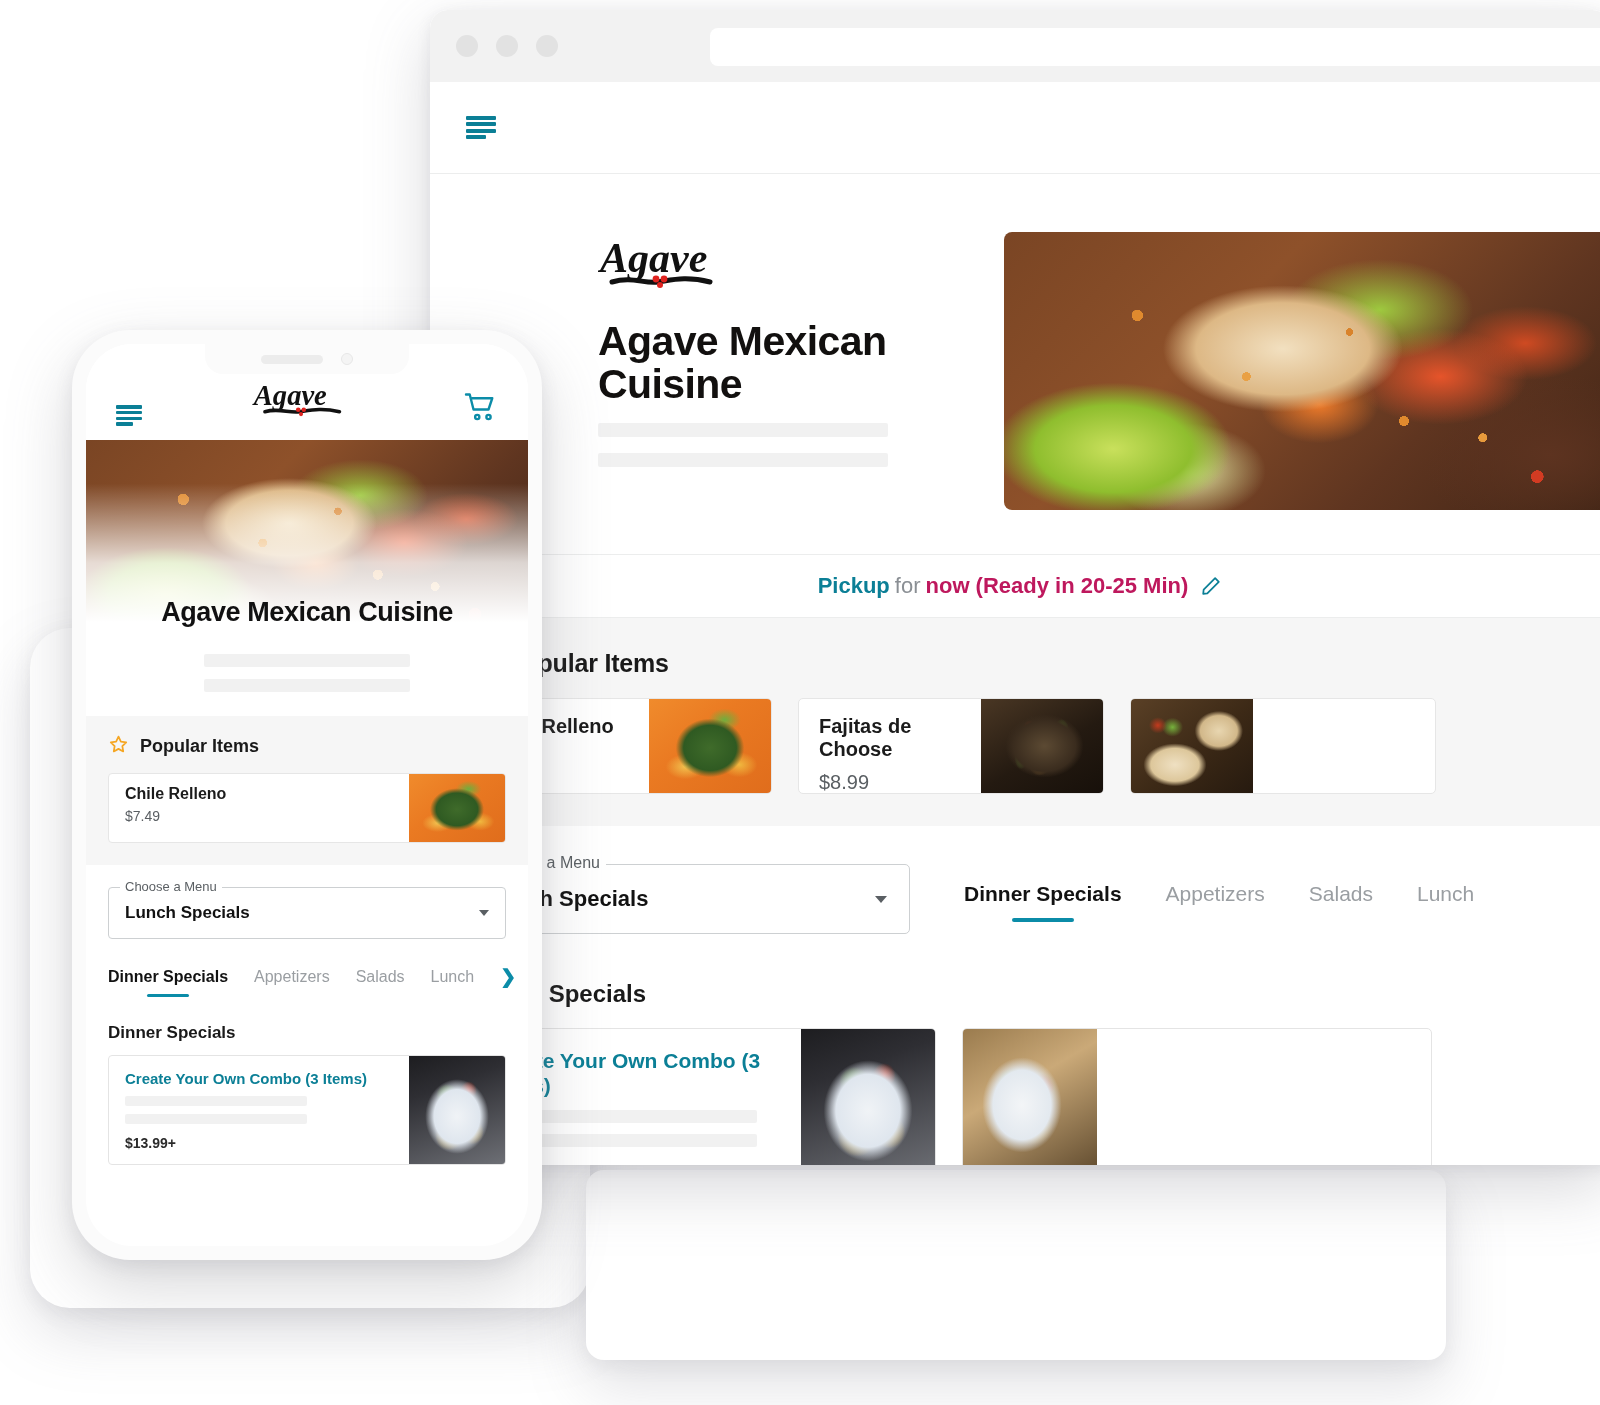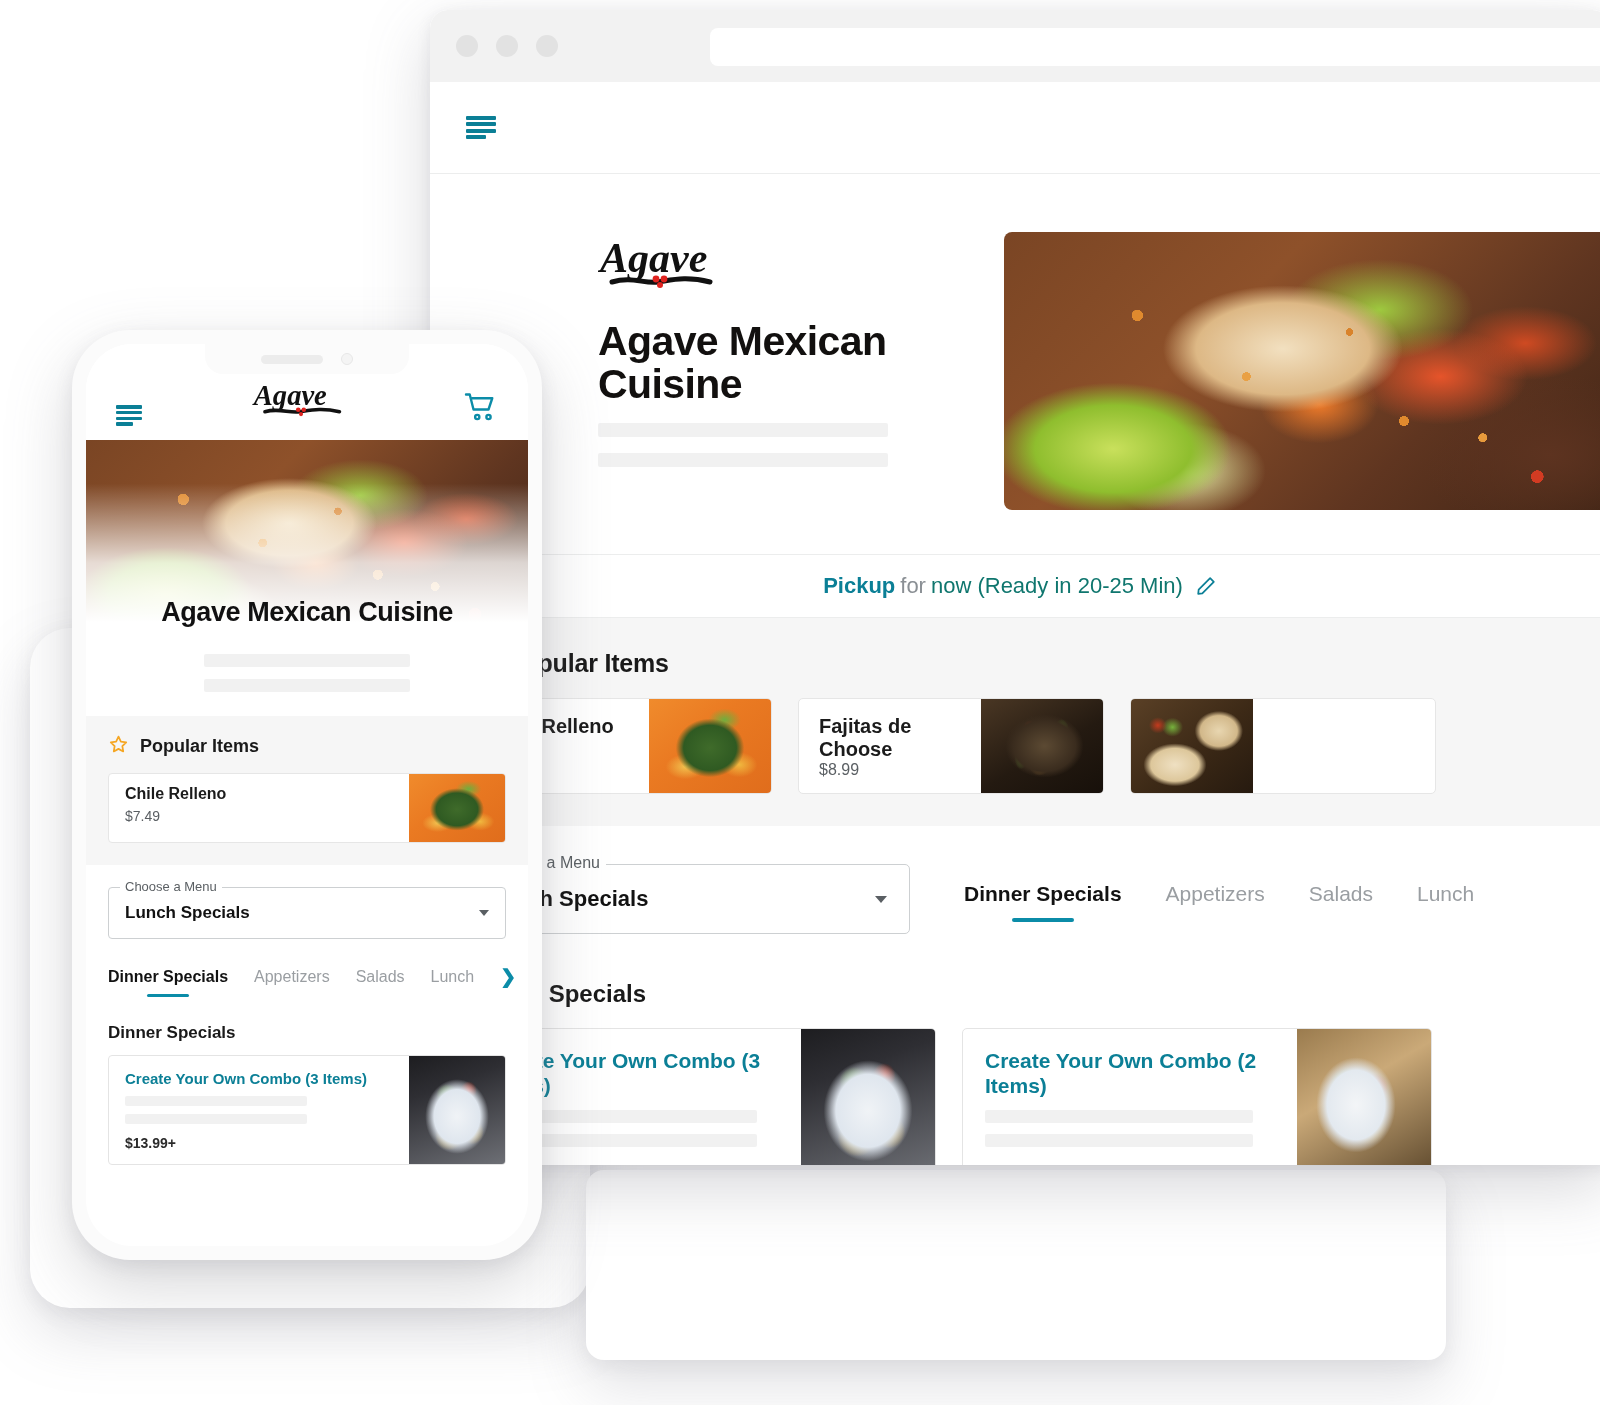--- a/index.html
+++ b/index.html
@@ -143,36 +143,36 @@
   }
 
   
   .pickup-bar {
     border-top: 1px solid #eceded; border-bottom: 1px solid #eceded;
     height: 64px; display: flex; align-items: center; justify-content: center;
     background: #ffffff; font-size: 22px;
   }
   .pickup-bar .tl { color: #0b7f96; font-weight: 700; }
   .pickup-bar .gy { color: #8a8f94; font-weight: 400; margin: 0 5px; }
-  .pickup-bar .tl2 { color: #0f766e; font-weight: 400; }
+  .pickup-bar .tl2 { color: #be185d; font-weight: 700; }
   .pencil { margin-left: 12px; color: #0b7f96; display: inline-flex; }
 
   
   .popular-sec { background: #f6f6f6; padding: 30px 0 32px 36px; }
   .sec-head { display: flex; align-items: center; gap: 14px; margin-bottom: 20px; }
   .sec-head h3 { font-size: 25px; font-weight: 700; color: #1a1a1a; letter-spacing: -0.2px; }
   .star { color: #f5a623; }
   .pop-row { display: flex; gap: 26px; }
   .pop-card {
     width: 306px; height: 96px; background: #fff; border: 1px solid #e6e6e6;
     border-radius: 5px; display: flex; overflow: hidden; flex: 0 0 auto;
   }
   .pop-card .txt { flex: 1; padding: 16px 0 0 20px; }
   .pop-card .nm { font-size: 20px; font-weight: 700; color: #1b1b1b; }
-  .pop-card .pr { font-size: 16px; color: #5a5f63; margin-top: 0; }
+  .pop-card .pr { font-size: 20px; color: #5a5f63; margin-top: 10px; }
   .pop-card .im { width: 122px; height: 100%; }
 
   
   .menu-sec { background: #fff; padding: 38px 0 0 36px; }
   .picker-row { display: flex; align-items: center; }
   .select-box {
     width: 444px; height: 70px; border: 1px solid #cdd0d2; border-radius: 5px;
     position: relative; display: flex; align-items: center; padding: 0 20px;
   }
   .select-box .legend {
@@ -405,26 +405,20 @@
             <div class="nm">Create Your Own Combo (3 Items)</div>
             <div class="sk"></div>
             <div class="sk"></div>
             <div class="pr">$13.99+</div>
           </div>
           <div class="im">
               <div class="photo nachos"></div>
             </div>
         </div>
         <div class="dish-card">
-          <div class="txt">
-            <div class="nm">Create Your Own Combo (2 Items)</div>
-            <div class="sk"></div>
-            <div class="sk"></div>
-            <div class="pr">$11.99+</div>
-          </div>
           <div class="im">
               <div class="photo tostada"></div>
             </div>
         </div>
       </div>
 
     </div>
   </div>
 
   <div id="phone">

